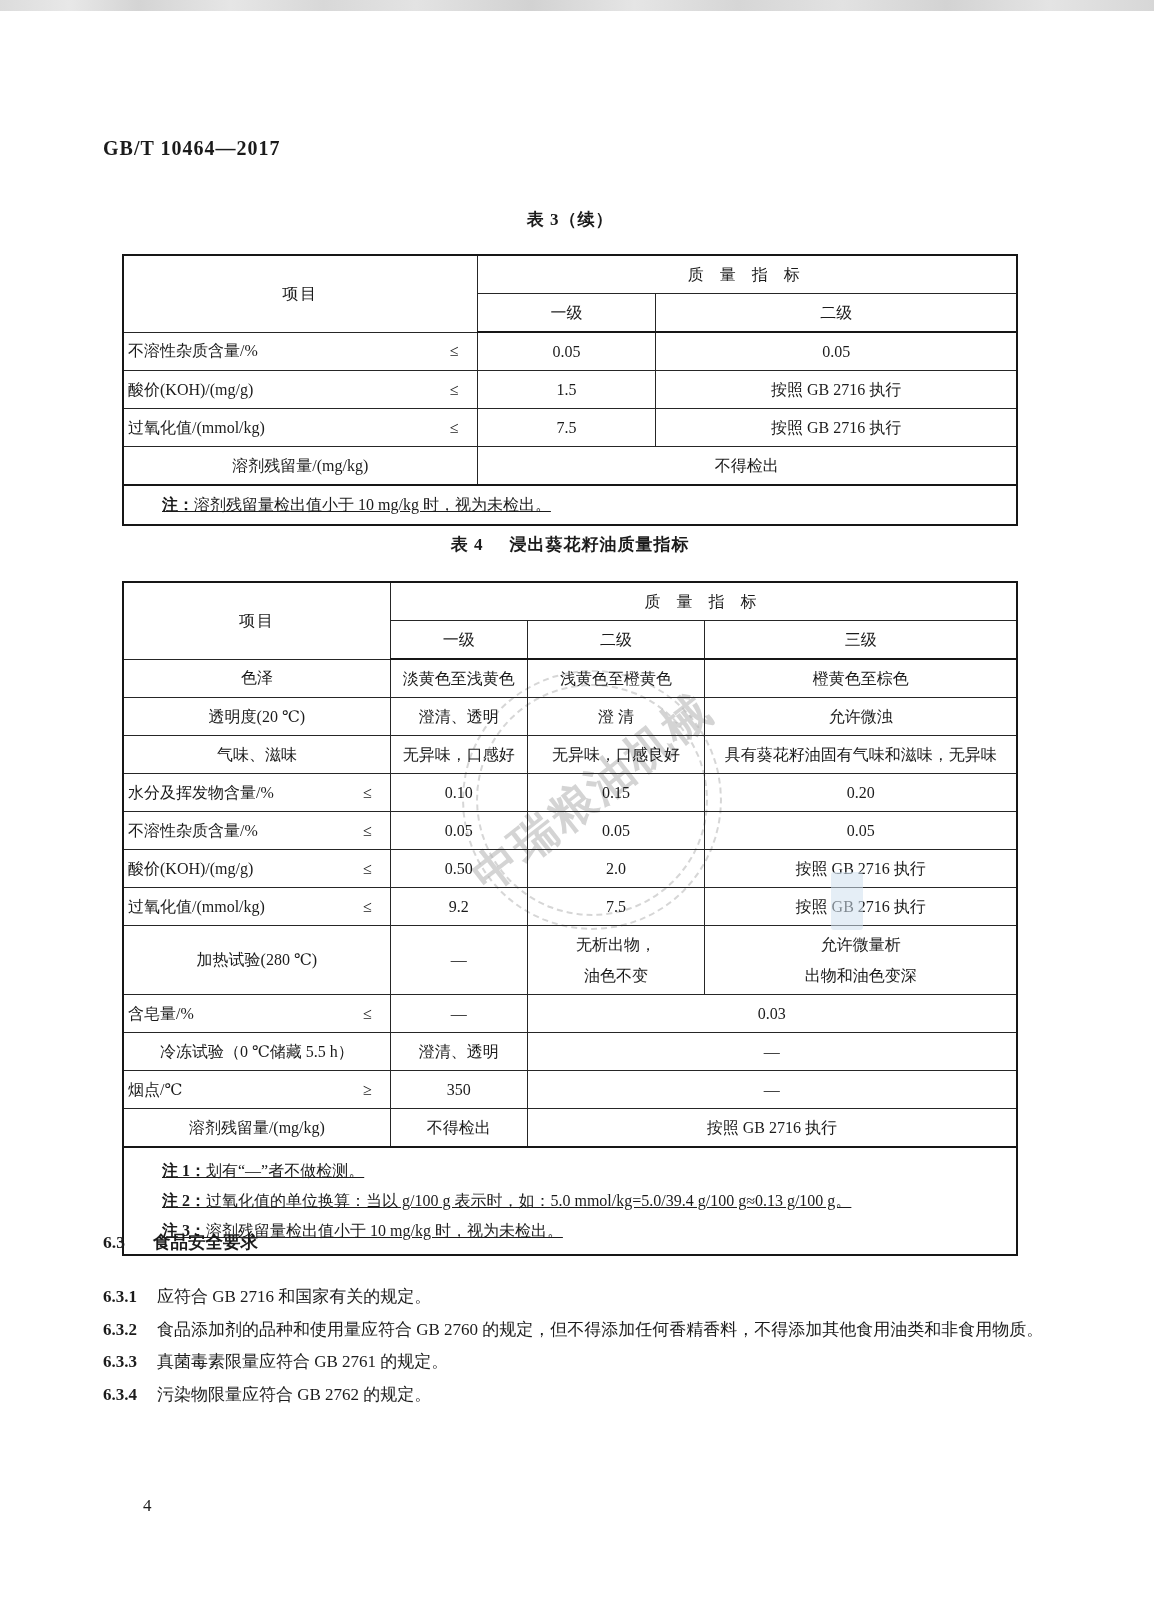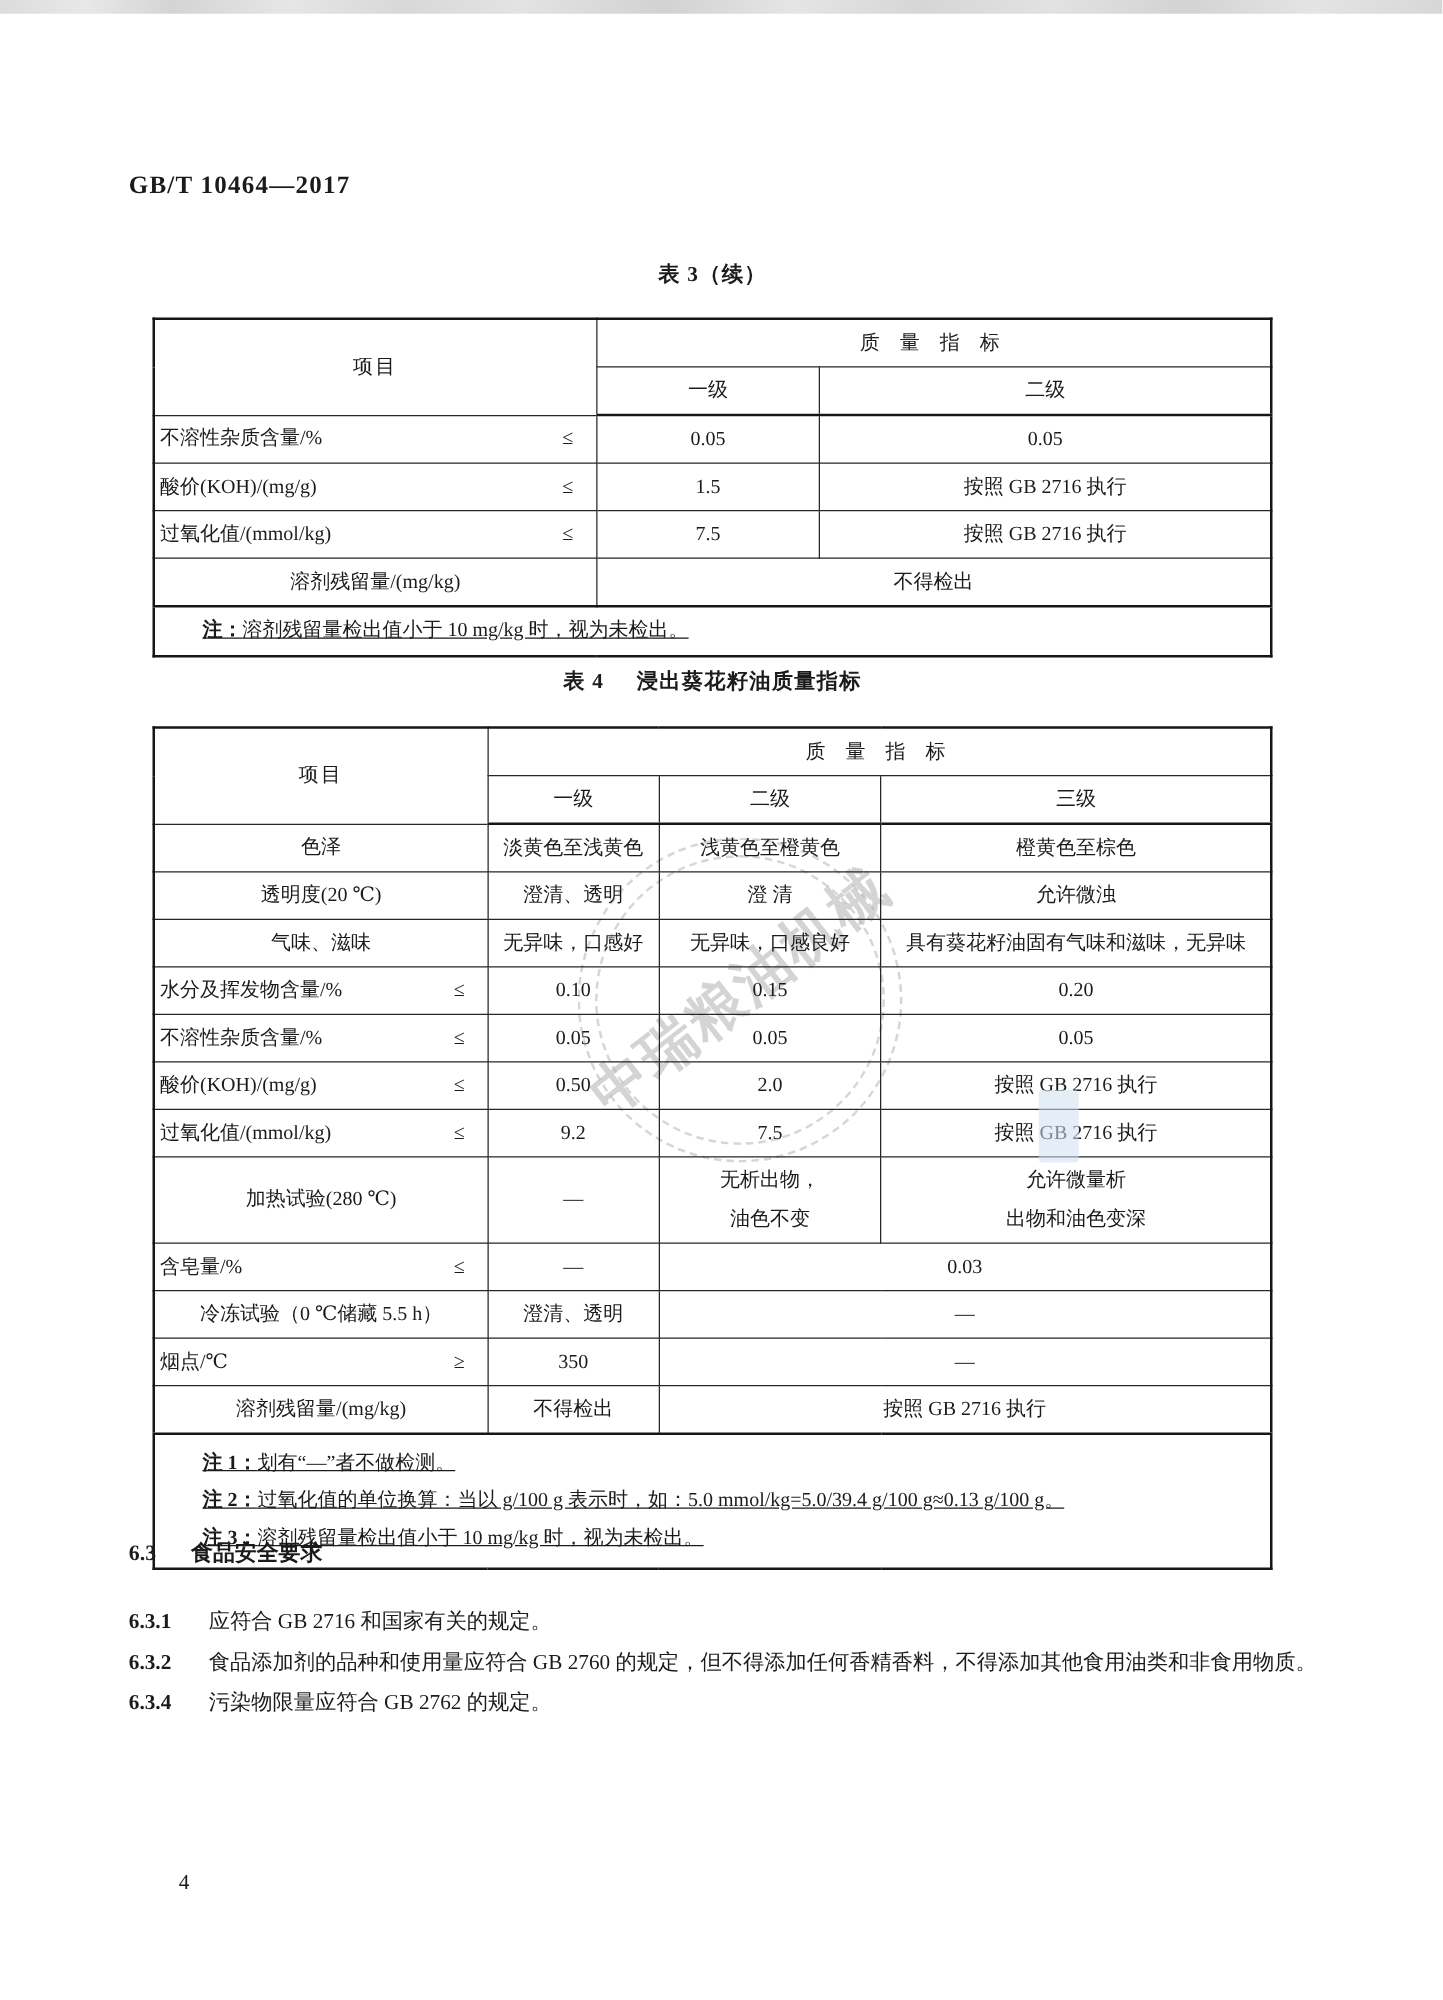--- a/index.html
+++ b/index.html
@@ -44,21 +44,21 @@
     height:auto;
     text-decoration:underline;
   }
   .note-label{font-weight:bold;}
   .note-line{line-height:30px;}
   .two-line div{line-height:31px;}
   .section{position:absolute;left:103px;top:1230px;width:962px;font-size:17px;z-index:2;}
   .section-heading{font-weight:bold;font-size:17.5px;margin:0 0 27px 0;}
   .section-heading .num{margin-right:28px;}
   p.clause{margin:0;line-height:32.5px;text-align:justify;}
-  .clause-number{font-weight:bold;margin-right:30px;}
+  .clause-number{font-weight:bold;margin-right:20px;}
   .page-number{position:absolute;left:143px;top:1496px;font-size:17px;z-index:2;}
   
   .watermark{position:absolute;left:0;top:0;z-index:1;pointer-events:none;}
   .wm-circle{
     position:absolute;border:2px dashed #c9c9c9;border-radius:50%;
     opacity:0.75;
   }
   .wm-outer{left:462px;top:670px;width:256px;height:256px;}
   .wm-inner{left:476px;top:684px;width:228px;height:228px;}
   .wm-text{
@@ -295,17 +295,20 @@
   <p class="section-heading">
     <span class="num">6.3</span><span>食品安全要求</span>
   </p>
   <p class="clause">
     <span class="clause-number">6.3.1</span><span>应符合 GB 2716 和国家有关的规定。</span>
   </p>
   <p class="clause">
     <span class="clause-number">6.3.2</span><span>食品添加剂的品种和使用量应符合 GB 2760 的规定，但不得添加任何香精香料，不得添加其他食用油类和非食用物质。</span>
   </p>
   <p class="clause">
+    <span class="clause-number">6.3.3</span><span>真菌毒素限量应符合 GB 2761 的规定。</span>
+  </p>
+  <p class="clause">
     <span class="clause-number">6.3.4</span><span>污染物限量应符合 GB 2762 的规定。</span>
   </p>
 </div>
 
 <div class="page-number">4</div>
 
 </body></html>

